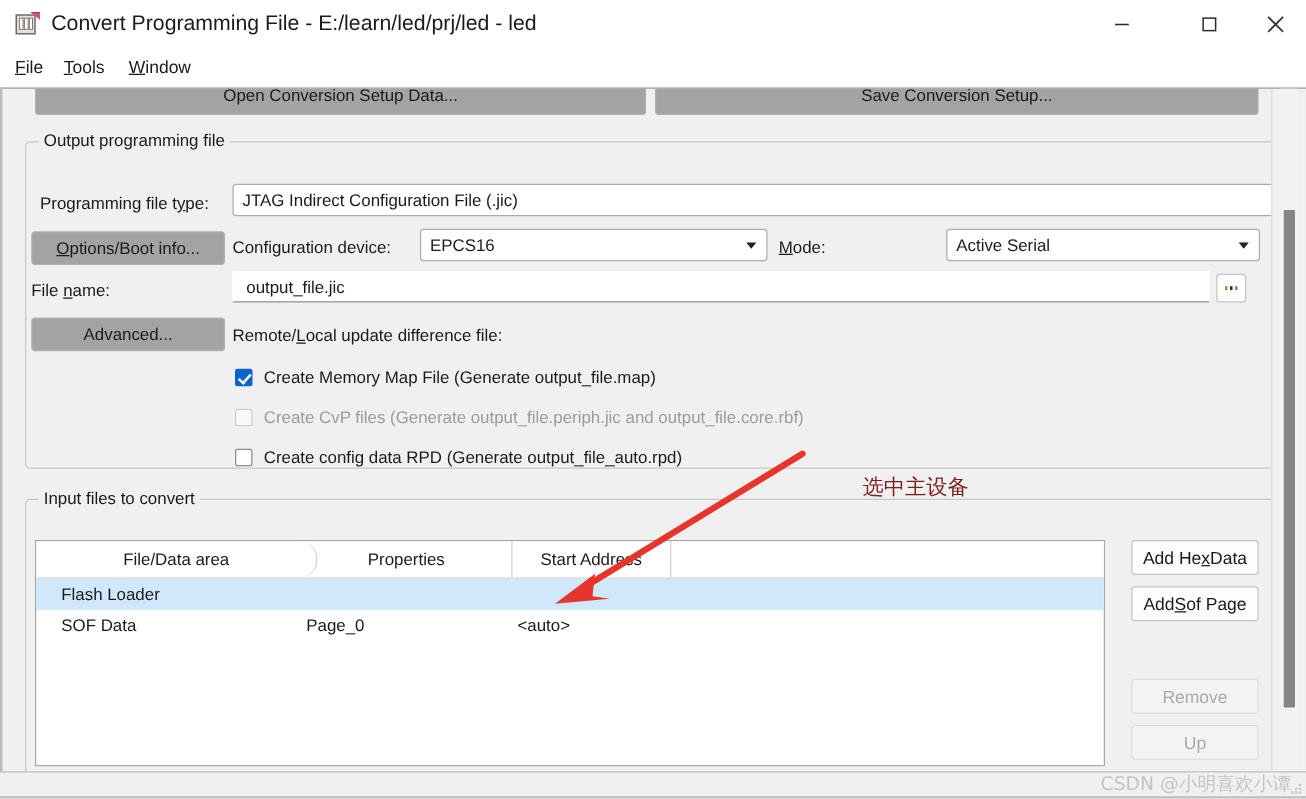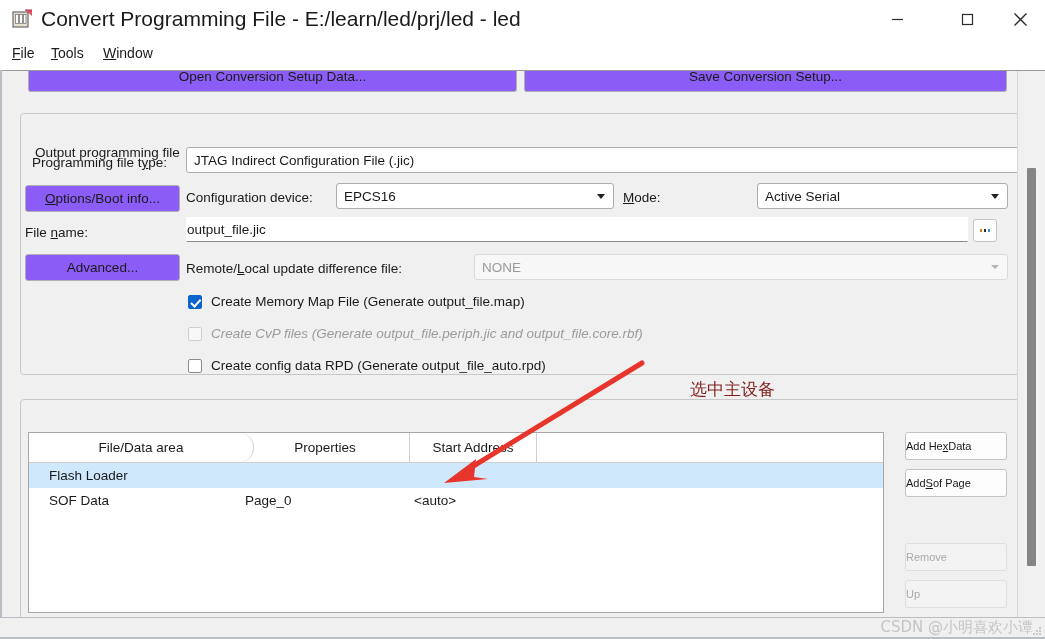--- a/index.html
+++ b/index.html
@@ -22,21 +22,21 @@
     width: 1045px; height: 38px;
     background: #ffffff;
     border-bottom: 1px solid #ffffff;
   }
   .title-icon {
     position: absolute; left: 12px; top: 9px;
     width: 21px; height: 20px;
   }
   .title-text {
     position: absolute; left: 41px; top: 9px;
-    font-size: 21px; color: #1a1a1a;
+    font-size: 17px; color: #1a1a1a;
     white-space: nowrap;
     line-height: 20px;
   }
   .wbtn {
     position: absolute; top: 0;
     width: 46px; height: 38px;
     display: flex; align-items: center; justify-content: center;
     color: #2b2b2b;
   }
   .wbtn.min  { left: 874px; }
@@ -99,21 +99,21 @@
   
   .scrollarea {
     position: absolute; left: 8px; top: 71px;
     width: 1009px; height: 549px;
     overflow: hidden;
   }
 
   
   .btn {
     position: absolute;
-    background: #8b5cf6;
+    background: #a3a3a3;
     border: 1px solid #b0b0b0;
     border-radius: 3px;
     font-size: 13.5px;
     color: #1a1a1a;
     display: flex; align-items: center; justify-content: center;
     box-sizing: border-box;
     white-space: nowrap;
   }
   .btn .mn { text-decoration: underline; }
 
@@ -132,21 +132,20 @@
     border: 1px solid #c8c8c8;
     border-radius: 4px;
     box-sizing: border-box;
   }
   .group > .legend {
     position: absolute; top: -9px; left: 10px;
     background: #f0f0f0;
     padding: 0 4px;
     font-size: 13.5px; color: #1a1a1a;
     white-space: nowrap;
-    margin-top: 40px;
   }
   .group-output { left: 12px; top: 42px; width: 1000px; height: 262px; }
   .group-input  { left: 12px; top: 328px; width: 1000px; height: 223px; }
 
   
   .lbl {
     position: absolute;
     font-size: 13.5px; color: #1a1a1a;
     white-space: nowrap;
     line-height: 18px;
@@ -182,21 +181,21 @@
   .combo.disabled .arrow { border-top-color: #b4b4b4; }
 
   
   .field-underline {
     position: absolute;
     background: #ffffff;
     border: 1px solid #ffffff;
     border-bottom: 1px solid #8b8b8b;
     box-sizing: border-box;
     display: flex; align-items: center;
-    padding-left: 0;
+    padding-left: 10px;
     font-size: 13.5px; color: #1a1a1a;
   }
   .btn-dots {
     position: absolute;
     background: #fdfdfd; border: 1px solid #c4c4c4; border-radius: 3px;
     box-sizing: border-box;
     display: flex; align-items: center; justify-content: center;
   }
   .dots-glyph { display: flex; gap: 1.5px; }
   .dots-glyph i { width: 2.5px; height: 3px; display: block; }
@@ -267,22 +266,22 @@
   .td.c1 { left: 216px; width: 165px; }
   .td.c2 { left: 385px; width: 123px; }
 
   
   .sbtn {
     position: absolute; left: 897px;
     width: 102px; height: 28px;
     background: #fdfdfd;
     border: 1px solid #c3c3c3;
     border-radius: 3px;
-    display: flex; align-items: center; 
-    font-size: 11px; color: #1a1a1a;
+    display: flex; align-items: center; justify-content: center;
+    font-size: 14px; color: #1a1a1a;
     box-sizing: border-box;
     white-space: nowrap;
   }
   .sbtn .mn { text-decoration: underline; }
   .sbtn.disabled { color: #a9a9a9; background: #f3f3f3; border-color: #dedede; }
 
   
   .vscroll {
     position: absolute; left: 1024px; top: 71px;
     width: 15px; height: 549px;
@@ -431,30 +430,26 @@
     <div class="btn-dots" style="left:965px; top:148px; width:24px; height:23px;">
       <span class="dots-glyph">
         <i style="background:#d97b18"></i>
           <i style="background:#2b2b2b"></i>
           <i style="background:#3b8fd4"></i>
       </span>
     </div>
 
     <div class="btn" style="left:17px; top:183px; width:155px; height:27px;">Advanced...</div>
     <div class="lbl" style="left:178px; top:189px;"><span>Remote/</span><span class="mn">L</span><span>ocal update difference file:</span></div>
-    <div class="combo disabled thin-arrow" style="left:466px; top:183px; width:534px; height:26px;">
-      <span>NONE</span>
-      <span class="arrow"></span>
-    </div>
 
     <div class="cb-row" style="left:180px; top:223px;">
       <span class="cb checked"></span>
       <span class="cb-label">Create Memory Map File (Generate output_file.map)</span>
     </div>
-    <div class="cb-row" style="left:180px; top:255px;font-style:italic;">
+    <div class="cb-row" style="left:180px; top:255px;">
       <span class="cb disabled"></span>
       <span class="cb-label dim">Create CvP files (Generate output_file.periph.jic and output_file.core.rbf)</span>
     </div>
     <div class="cb-row" style="left:180px; top:287px;">
       <span class="cb"></span>
       <span class="cb-label">Create config data RPD (Generate output_file_auto.rpd)</span>
     </div>
 
     <div class="group group-input">
       <span class="legend">Input files to convert</span>

